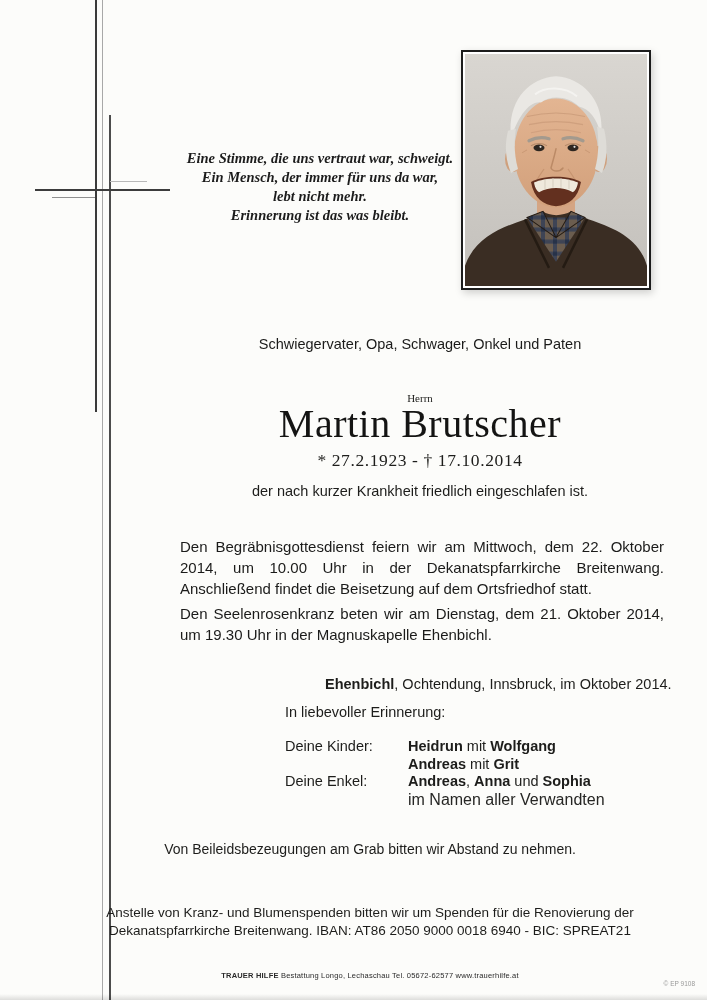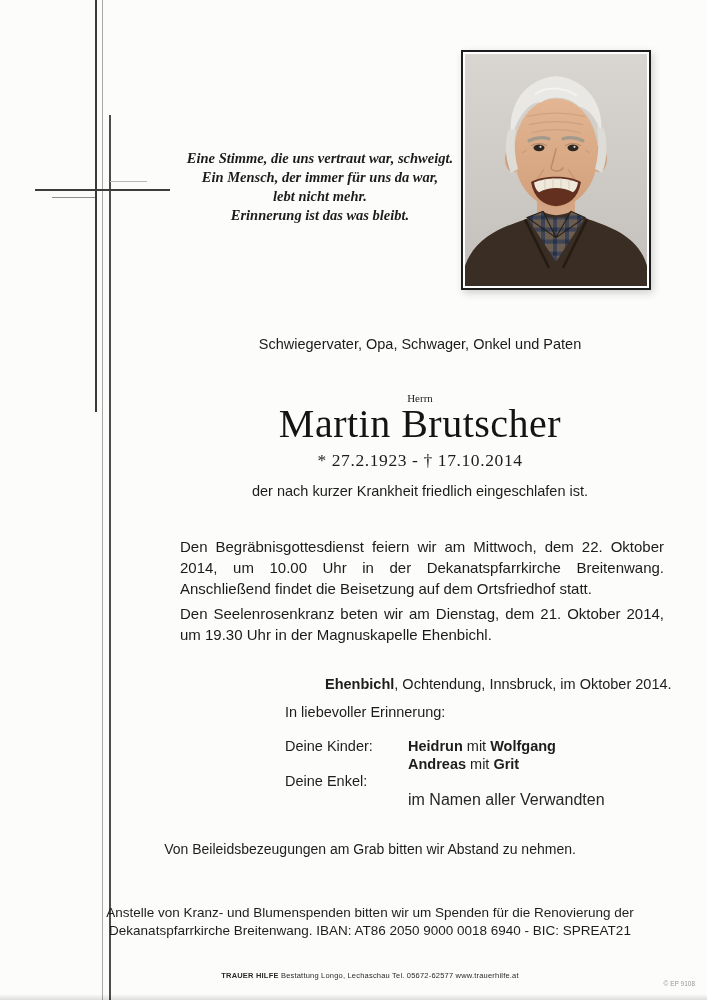--- a/index.html
+++ b/index.html
@@ -175,20 +175,21 @@
     <div class="row">
       <span class="lbl">Deine Kinder:</span>
       <span class="val"><b>Heidrun</b><span> mit </span><b>Wolfgang</b></span>
     </div>
     <div class="row">
       <span class="lbl"></span>
       <span class="val"><b>Andreas</b><span> mit </span><b>Grit</b></span>
     </div>
     <div class="row">
       <span class="lbl">Deine Enkel:</span>
+      <span class="val"><b>Andreas</b><span>, </span><b>Anna</b><span> und </span><b>Sophia</b></span>
     </div>
     <div class="row">
       <span class="lbl"></span>
       <span class="val small">im Namen aller Verwandten</span>
     </div>
   </div>
 
   <div class="condolence">Von Beileidsbezeugungen am Grab bitten wir Abstand zu nehmen.</div>
   <div class="donation">
     <div>Anstelle von Kranz- und Blumenspenden bitten wir um Spenden für die Renovierung der</div>

